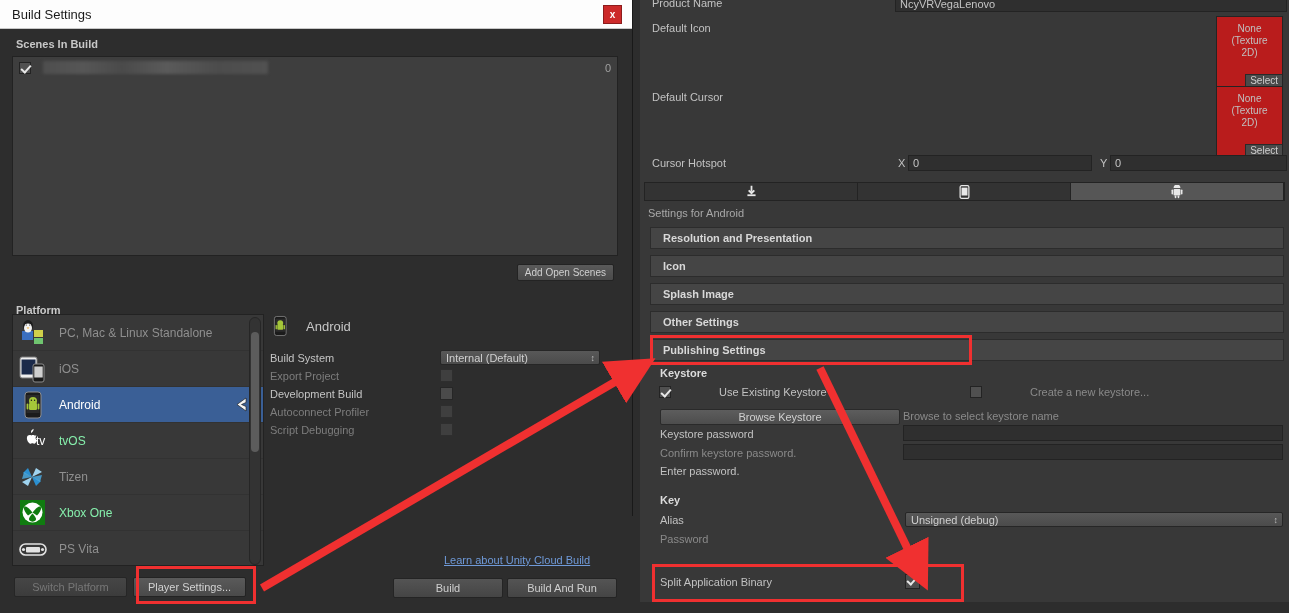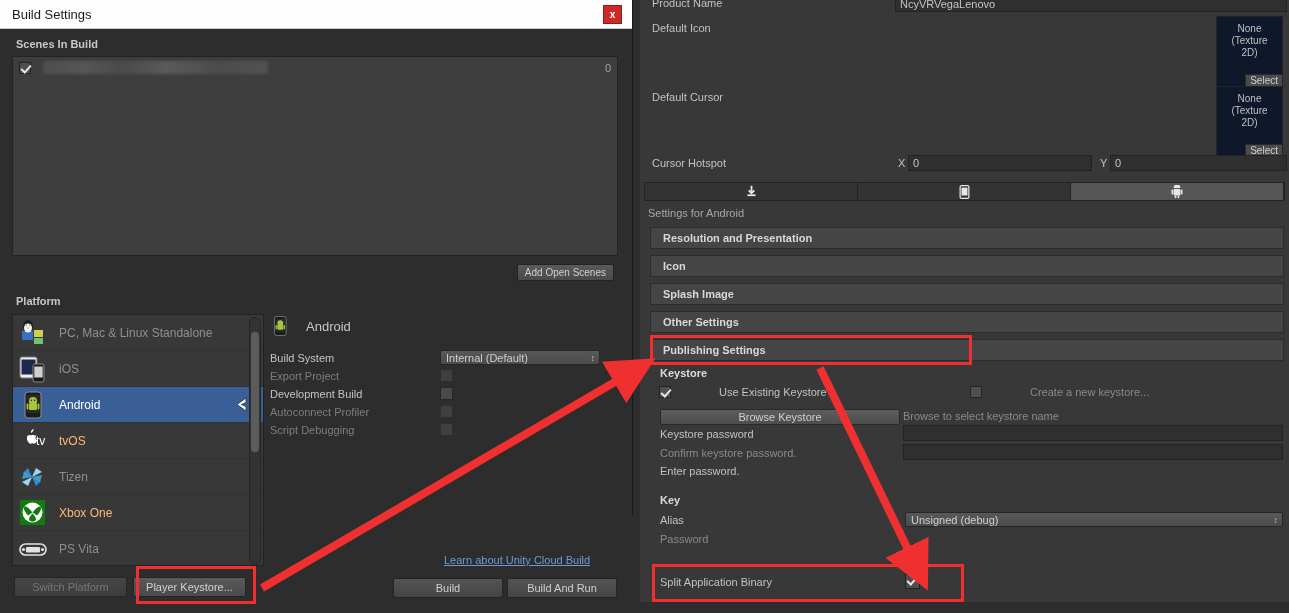--- a/index.html
+++ b/index.html
@@ -66,36 +66,36 @@
     filter: blur(1.6px);
   }
   .scene-index { margin-left: auto; color: #a0a0a0; font-size: 11px; }
   #add-open-scenes {
     position: absolute; right: 18px; top: 264px;
     background: linear-gradient(#5a5a5a,#4a4a4a);
     border: 1px solid #232323; border-radius: 2px;
     color: #cfcfcf; font-size: 10px;
     padding: 2px 7px; cursor: pointer;
   }
-  #platform-header { position: absolute; left: 16px; top: 295px; text-align: right; }
+  #platform-header { position: absolute; left: 16px; top: 304px; text-align: right; }
   #platform-list {
     position: absolute; left: 12px; top: 314px;
     width: 252px; height: 252px;
     background: #383838; border: 1px solid #222;
     overflow: hidden;
   }
   .platform-row {
     display: flex; align-items: center;
     height: 36px; padding-left: 6px;
     border-bottom: 1px solid #323232;
     cursor: pointer; position: relative;
   }
   .platform-row.selected { background: #3a5f96; }
   .platform-row .plat-label {
-    margin-left: 10px; color: #fdba74; font-size: 12px;
+    margin-left: 10px; color: #86efac; font-size: 12px;
   }
   .platform-row.selected .plat-label { color: #ffffff; }
   .platform-row.dim .plat-label { color: #8f8f8f; }
   .pico { width: 30px; height: 28px; flex: 0 0 auto; position: relative; }
   #plat-scroll {
     position: absolute; right: 2px; top: 2px;
     width: 12px; height: 248px;
     background: #333;
     border: 1px solid #262626; border-radius: 6px;
   }
@@ -174,21 +174,21 @@
   .insp-row { display: flex; align-items: center; position: absolute; }
   .insp-label { font-size: 11px; color: #c2c2c2; }
   .insp-label.dim { color: #8a8a8a; }
   .insp-field {
     background: #2f2f2f; border: 1px solid #232323;
     height: 16px; font-size: 11px; color: #c4c4c4;
     padding-left: 4px; line-height: 15px;
   }
   .objfield {
     position: absolute; width: 67px; height: 72px;
-    background: #0f172a; border: 1px solid #242424;
+    background: #b91c1c; border: 1px solid #242424;
     color: #c0c0c0; font-size: 10px; text-align: center;
     padding-top: 6px; line-height: 12px;
   }
   .objfield .sel {
     position: absolute; right: 0; bottom: 0;
     background: #4a4a4a; border-top: 1px solid #2a2a2a; border-left: 1px solid #2a2a2a;
     font-size: 10px; padding: 0 4px; color: #cfcfcf;
     cursor: pointer;
   }
   #tabbar {
@@ -354,21 +354,21 @@
       </div>
       <span class="plat-label">PS Vita</span>
     </div>
 
     <div id="plat-scroll">
       <div class="thumb"></div>
     </div>
   </div>
 
   <div id="switch-platform">Switch Platform</div>
-  <div id="player-settings">Player Keystore...</div>
+  <div id="player-settings">Player Settings...</div>
 
   <div id="build-right">
     <div id="android-head">
       <svg width="22" height="26" viewBox="0 0 30 28">
         <rect x="6" y="1" width="16" height="26" rx="3" fill="#1b1b1b" stroke="#8e8e8e"></rect>
         <rect x="7.5" y="4" width="13" height="18" fill="#2a2a2a"></rect>
         <circle cx="14" cy="10" r="4" fill="#a4c639"></circle>
         <rect x="10" y="12" width="8" height="7" rx="1.2" fill="#a4c639"></rect>
         <rect x="7.6" y="12.5" width="1.8" height="6" rx="0.9" fill="#a4c639"></rect>
         <rect x="18.6" y="12.5" width="1.8" height="6" rx="0.9" fill="#a4c639"></rect>

